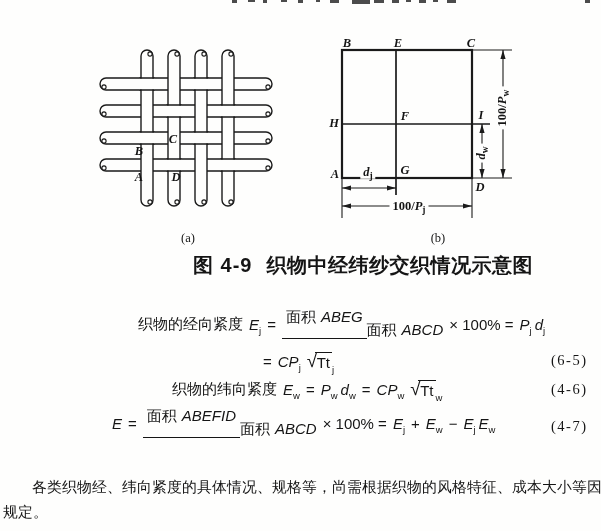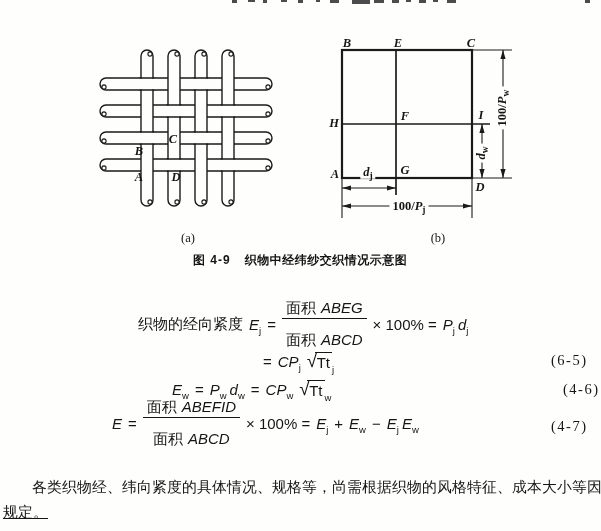--- a/index.html
+++ b/index.html
@@ -8,29 +8,29 @@
   .abs{position:absolute;}
   svg{display:block;}
   
   .lbl{position:absolute;transform:translate(-50%,-50%);font-family:"Liberation Serif",serif;
        font-style:italic;font-weight:bold;font-size:12.5px;line-height:1;white-space:nowrap;}
   .dim{position:absolute;transform:translate(-50%,-50%);font-family:"Liberation Serif",serif;
        font-size:12.5px;font-weight:bold;line-height:1;background:#fefefd;padding:0 3px;white-space:nowrap;}
   .dim i{font-style:italic;}
   .rot{transform:translate(-50%,-50%) rotate(-90deg);}
   .sublab{position:absolute;transform:translate(-50%,-50%);font-size:12.5px;font-family:"Liberation Serif",serif;}
-  .caption{position:absolute;font-weight:bold;font-size:12px;font-family:"Liberation Sans",sans-serif;
+  .caption{position:absolute;font-weight:bold;font-size:20px;font-family:"Liberation Sans",sans-serif;
            letter-spacing:.5px;white-space:nowrap;}
   .caption .cap-no{margin-right:14px;letter-spacing:1px;}
   
   .eq{position:absolute;display:flex;align-items:center;gap:6px;font-size:15px;white-space:nowrap;
       font-family:Liberation Sans, sans-serif;}
   .eq i{font-style:italic;}
   .eq sub, .lbl sub, .dim sub{font-size:9.5px;font-style:normal;line-height:0;}
-  .frac{display:inline-flex;flex-direction:column;text-align:center;line-height:1.12;font-size:15px;}
+  .frac{display:inline-flex;flex-direction:row;text-align:center;line-height:1.12;font-size:15px;}
   .frac .fnum{border-bottom:1.4px solid #151515;padding:0 4px 1px 4px;}
   .frac .fden{padding-top:13px;}
   .frac i{margin-left:5px;}
   .sqrt{display:inline-flex;align-items:flex-start;}
   .sqrt .rsign{font-size:19px;line-height:.9;margin-right:-2.5px;}
   .sqrt .rbody{border-top:1.4px solid #151515;padding:2.5px 2px 0 2px;line-height:1;}
   .term{white-space:nowrap;}
   .term .g2{margin-left:3px;}
   .eqnum{position:absolute;font-size:14.5px;letter-spacing:1.5px;font-family:"Liberation Serif",serif;}
   
@@ -207,45 +207,46 @@
     <span class="term"><i>C</i><i>P</i><sub>j</sub></span>
     <span class="sqrt">
         <span class="rsign">√</span>
         <span class="rbody">Tt</span>
         <sub style="align-self:flex-end">j</sub>
       </span>
   </div>
   <span class="eqnum" style="left:551px;top:352px;">(6-5)</span>
 
   <div class="eq" style="left:172px;top:379px;height:20px;">
+    <span>织物的纬向紧度</span>
     <span class="term"><i>E</i><sub>w</sub></span>
     <span>=</span>
     <span class="term"><i>P</i><sub>w</sub><i class="g2">d</i><sub>w</sub></span>
     <span>=</span>
     <span class="term"><i>C</i><i>P</i><sub>w</sub></span>
     <span class="sqrt">
         <span class="rsign">√</span>
         <span class="rbody">Tt</span>
         <sub style="align-self:flex-end">w</sub>
       </span>
   </div>
-  <span class="eqnum" style="left:563px;top:381px;">(4-6)</span>
+  <span class="eqnum" style="left:551px;top:381px;">(4-6)</span>
 
   <div class="eq" style="left:112px;top:404px;height:38px;">
     <span class="term"><i>E</i></span>
     <span>=</span>
     <span class="frac">
       <span class="fnum"><span>面积</span><i>ABEFID</i></span>
       <span class="fden"><span>面积</span><i>ABCD</i></span>
     </span>
     <span>× 100% =</span>
     <span class="term"><i>E</i><sub>j</sub></span>
     <span>+</span>
     <span class="term"><i>E</i><sub>w</sub></span>
     <span>−</span>
     <span class="term"><i>E</i><sub>j</sub><i class="g2">E</i><sub>w</sub></span>
   </div>
   <span class="eqnum" style="left:551px;top:418px;">(4-7)</span>
 
   <div class="note" style="left:32px;top:478px;">各类织物经、纬向紧度的具体情况、规格等，尚需根据织物的风格特征、成本大小等因素</div>
-  <div class="note" style="left:3px;top:503px;text-decoration:underline;">规定。</div>
+  <div class="note" style="left:3px;top:503px;">规定。</div>
 
 </div>
 
 </body></html>

